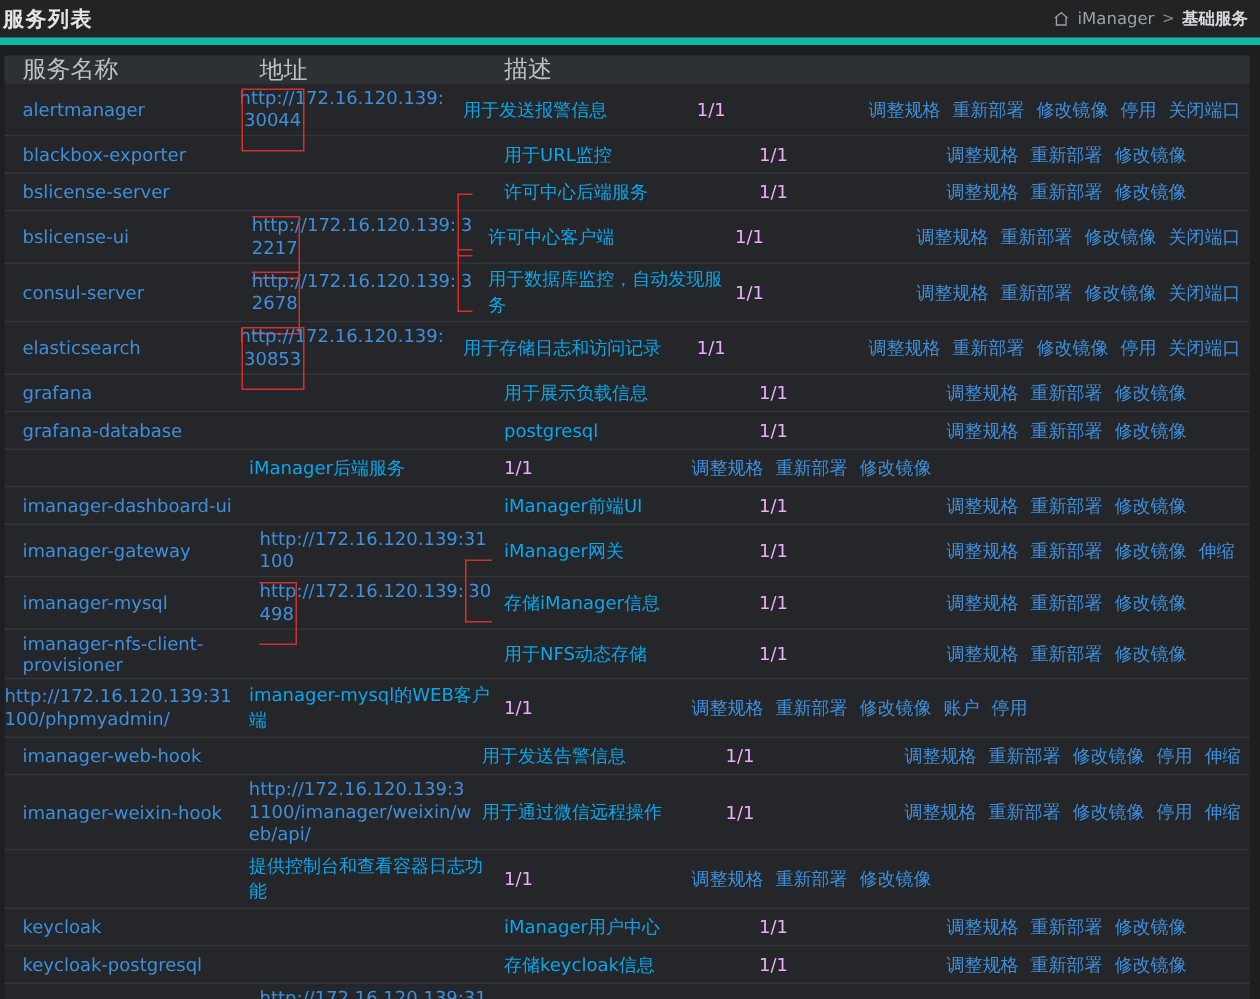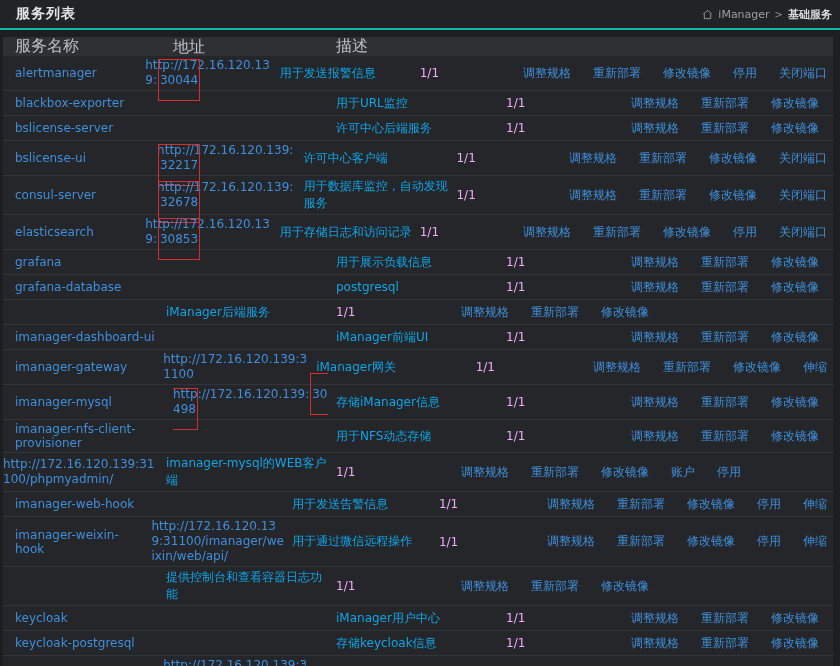--- a/index.html
+++ b/index.html
@@ -8,22 +8,22 @@
     background:#1d1e20;
     font-family:"DejaVu Sans","Liberation Sans",sans-serif;
     color:#c9cacc;
     font-size:12px;
   }
   
   .titlebar {
     height:30px; width:100%;
     background:#222325;
     display:flex; align-items:center; justify-content:space-between;
-    padding:0 8px 0 16px;
-    border-bottom:2px solid #14b8a6;
+    padding:0 8px 0 2px;
+    border-bottom:5px solid #14b8a6;
   }
   .page-title { font-size:14px; font-weight:bold; color:#e3e4e6; letter-spacing:1px; }
   .breadcrumb { display:flex; align-items:center; gap:5px; font-size:11px; color:#9aa0a6; }
   .breadcrumb .home { display:inline-flex; align-items:center; }
   .breadcrumb .crumb-link { color:#9aa0a6; text-decoration:none; cursor:pointer; }
   .breadcrumb .sep { color:#8a8f94; font-size:10px; }
   .breadcrumb .current { color:#d7dadd; font-weight:bold; }
   
   .table { margin:7px 7px 0 3px; }
   .thead {
@@ -37,21 +37,21 @@
     display:flex; align-items:center;
     min-height:25px;
     background:#242629;
     border-bottom:1px solid #333539;
   }
   .td, .th { padding:2px 6px 2px 0; }
   .col-name   { width:170px; padding-left:12px; }
   .col-addr   { width:163px; line-height:1.25; word-break:break-all; }
   .col-desc   { width:170px; }
   .col-count  { width:125px; }
-  .col-actions{ flex:1; display:flex; align-items:center; gap:22px; white-space:nowrap; }
+  .col-actions{ flex:1; display:flex; align-items:center; gap:8px; white-space:nowrap; }
   a.blue { color:#3f8fdc; text-decoration:none; cursor:pointer; }
   .desc-text { color:#0ea5e9; }
   .count-text{ color:#f0abfc; }
   .port-box {
     border:1px solid #d32f2f;
     padding:13px 1px;
     margin-left:1px;
   }
 </style>
 </head>

